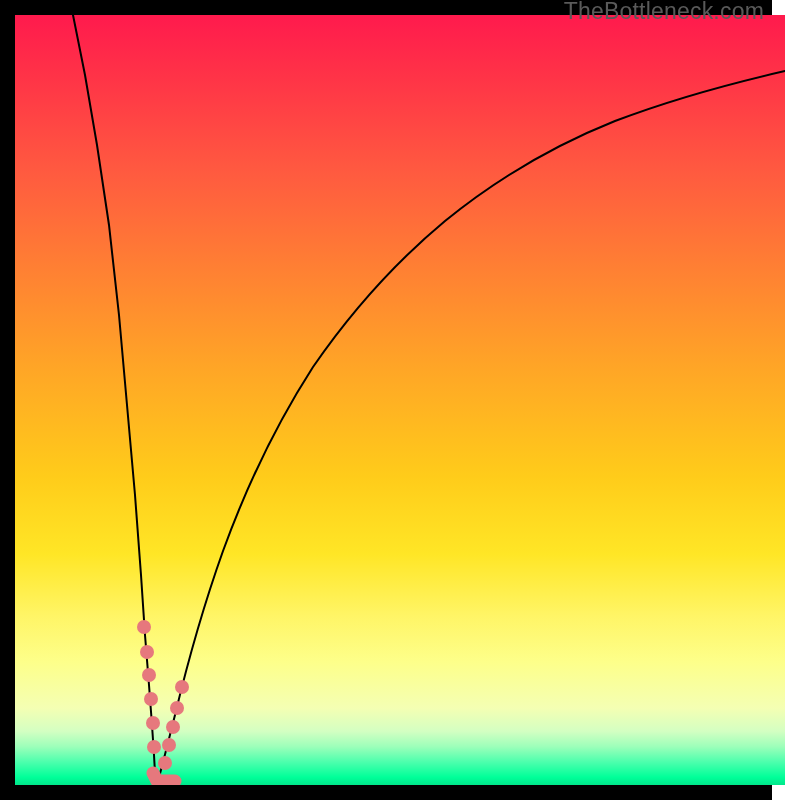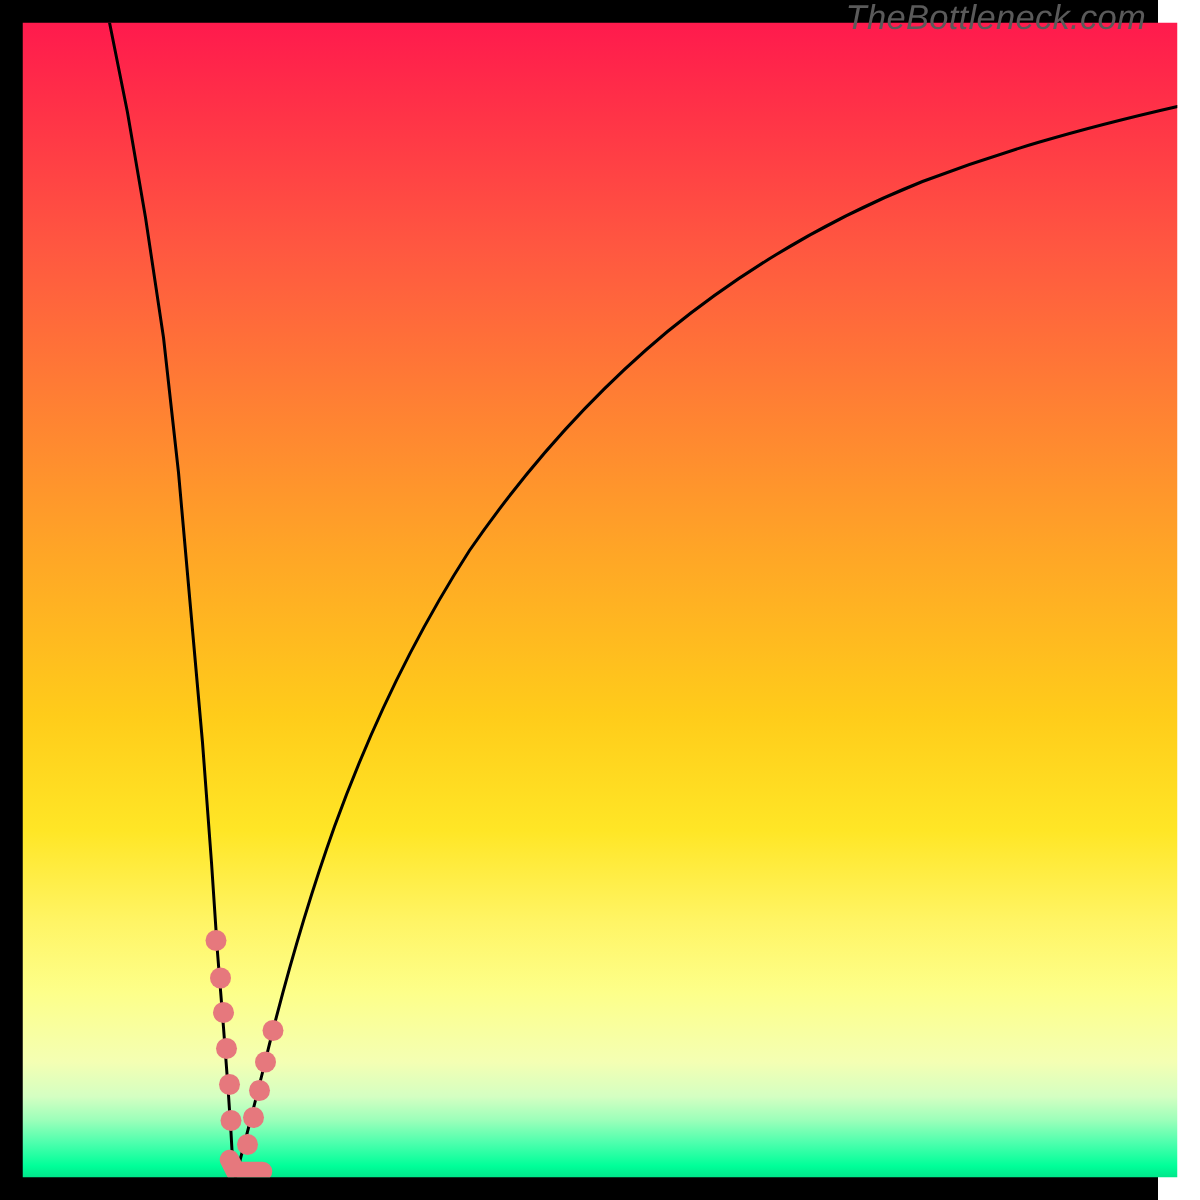--- a/index.html
+++ b/index.html
@@ -8,21 +8,20 @@
     width: 800px;
     height: 800px;
     overflow: hidden;
     font-family: Arial, Helvetica, sans-serif;
   }
   .frame {
     width: 772px;
     height: 800px;
     background: #000;
     position: relative;
-    font-style: italic;
   }
   .plot-area {
     position: absolute;
     left: 15px;
     top: 15px;
     width: 770px;
     height: 770px;
     overflow: hidden;
   }
   .gradient-bg {

